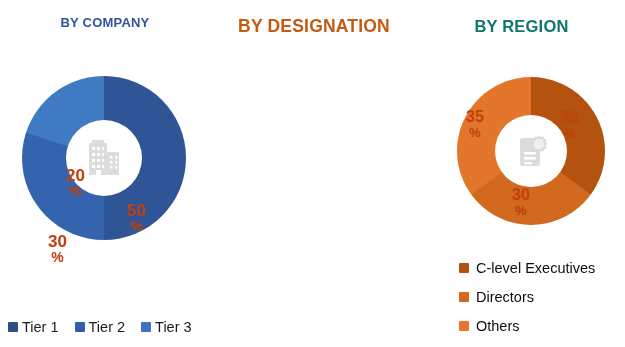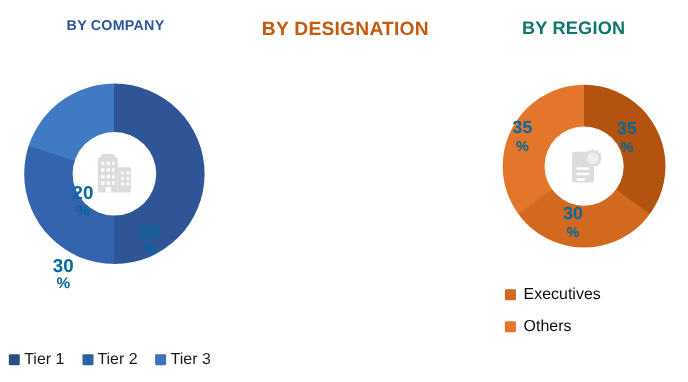--- a/index.html
+++ b/index.html
@@ -70,21 +70,21 @@
     top: 50%;
     transform: translate(-50%, -50%);
     display: flex;
     align-items: center;
     justify-content: center;
   }
   .donut-hole svg { display: block; }
 
   .slice-label {
     position: absolute;
-    color: #0369a1;
+    color: #c2410c;
     font-weight: bold;
     text-align: center;
     line-height: 1.0;
     text-shadow: 0 0 1px rgba(0,0,0,0.10);
     white-space: nowrap;
   }
   .slice-label .pct {
     display: block;
     font-size: 0.82em;
     margin-top: 1px;
@@ -245,22 +245,26 @@
         <span class="pct">%</span>
       </div>
       <div class="slice-label lbl-d-30">
         <span>30</span>
         <span class="pct">%</span>
       </div>
     </div>
 
     <div class="legend legend-designation">
       <div class="legend-item">
+        <span class="swatch" id="sw-clevel" style="background: rgb(180, 83, 15);"></span>
+        <span class="legend-label">C-level Executives</span>
+      </div>
+      <div class="legend-item">
         <span class="swatch" id="sw-directors" style="background: rgb(210, 105, 30);"></span>
-        <span class="legend-label">Executives</span>
+        <span class="legend-label">Directors</span>
       </div>
       <div class="legend-item">
         <span class="swatch" id="sw-others" style="background: rgb(227, 118, 42);"></span>
         <span class="legend-label">Others</span>
       </div>
     </div>
   </div>
 
   <div class="panel panel-region">
 

